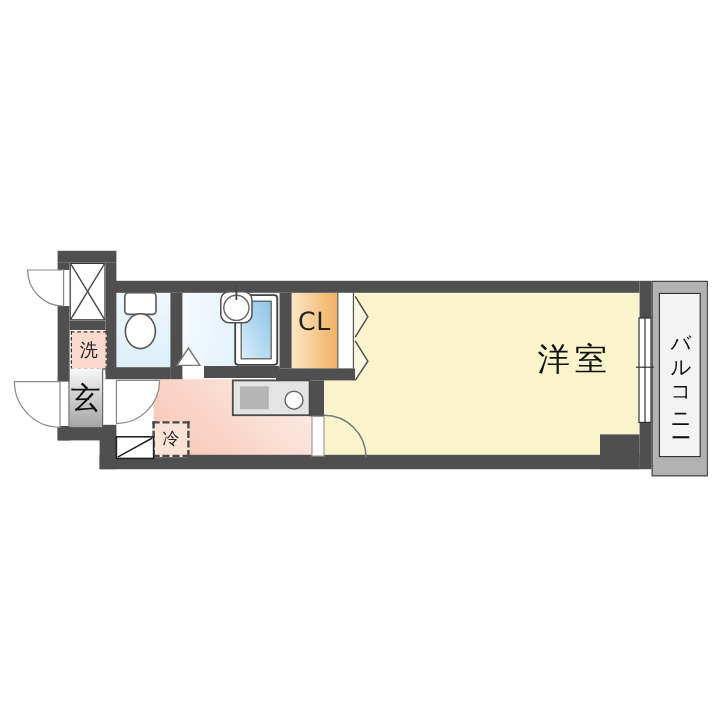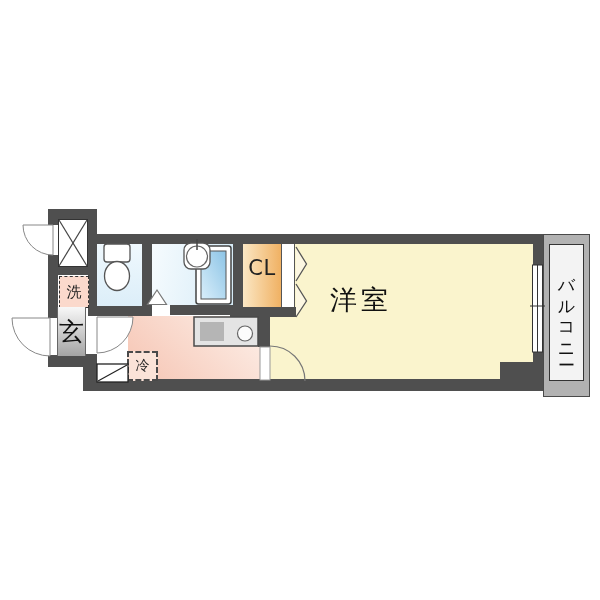--- a/index.html
+++ b/index.html
@@ -35,21 +35,21 @@
   .washer-box{left:59px;top:276px;width:30px;height:32px;background:var(--washer-bg,#fbd9cc);
     border:1.5px dashed #333;display:flex;align-items:center;justify-content:center;
     font-size:15px;color:#222;}
   .genkan-box{left:57px;top:307px;width:29px;height:49px;
     background:linear-gradient(180deg,var(--genkan-light,#f8f8f8),var(--genkan-deep,#a4a4a4));
     border-left:1px solid #666;border-right:1px solid #666;
     display:flex;align-items:center;justify-content:center;font-size:25px;color:#111;}
   .fridge-box{left:127px;top:351px;width:31px;height:30px;background:var(--fridge-bg,#fbe3d8);
     border:2px dashed #4a4a4a;display:flex;align-items:center;justify-content:center;
     font-size:14px;color:#222;}
-  .room-label{left:330px;top:284px;width:180px;text-align:left;color:#111;}
+  .room-label{left:330px;top:284px;width:180px;text-align:right;color:#111;}
   .room-label .rname{display:block;font-size:27px;line-height:1.15;letter-spacing:4px;}
   .room-label .rsize{display:block;font-size:26px;line-height:1.2;letter-spacing:1px;}
   .closet-label{left:243px;top:244px;width:38px;height:47px;display:flex;align-items:center;
     justify-content:center;font-size:21px;color:#222;letter-spacing:0.5px;}
   svg{position:absolute;left:0;top:0;}
 </style>
 </head>
 <body>
 
 <div id="canvas">

